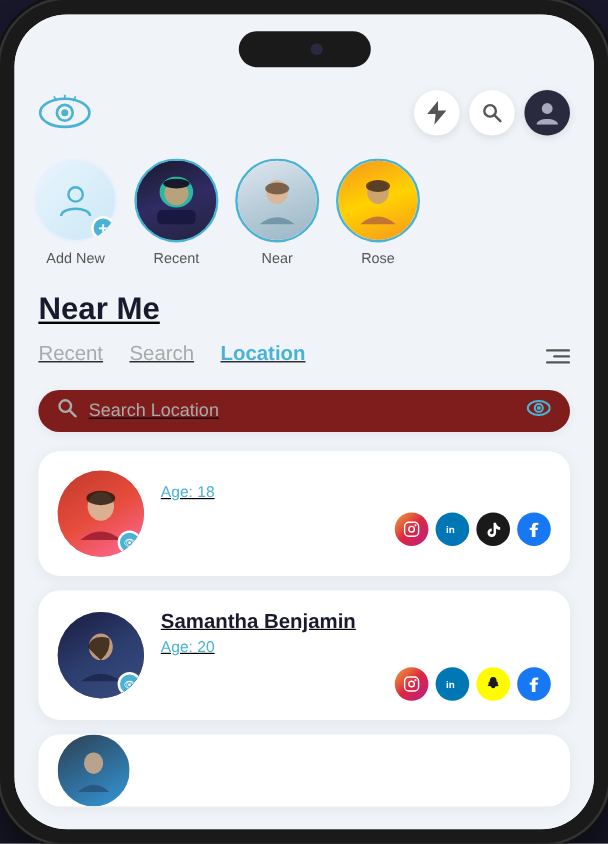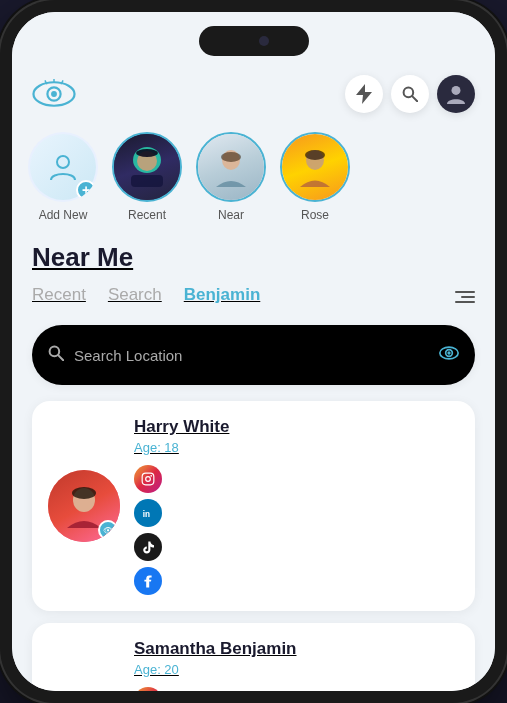--- a/index.html
+++ b/index.html
@@ -252,23 +252,23 @@
       border-radius: 2px;
     }
     .filter-line:nth-child(1) { width: 20px; }
     .filter-line:nth-child(2) { width: 14px; }
     .filter-line:nth-child(3) { width: 20px; }
 
     
     .search-bar {
       display: flex;
       align-items: center;
-      background: #000000;
+      background: #7f1d1d;
       border-radius: 30px;
-      padding: 20px 16px;
+      padding: 7px 16px;
       margin-bottom: 16px;
       box-shadow: 0 2px 10px rgba(0,0,0,0.06);
     }
 
     .search-icon-wrap {
       color: #aaa;
       font-size: 16px;
       margin-right: 10px;
     }
 
@@ -348,21 +348,20 @@
       font-size: 13px;
       color: #4ab3d3;
       font-weight: 500;
       margin-bottom: 10px;
     }
 
     .social-icons {
       display: flex;
       gap: 6px;
       justify-content: flex-end;
-      flex-direction: column;
     }
 
     .social-icon {
       width: 28px;
       height: 28px;
       border-radius: 50%;
       display: flex;
       align-items: center;
       justify-content: center;
       font-size: 13px;
@@ -508,21 +507,21 @@
 
       </div>
 
       <div class="near-me-section">
 
         <div class="near-me-title">Near Me</div>
 
         <div class="tabs-row">
           <span class="tab-item">Recent</span>
           <span class="tab-item">Search</span>
-          <span class="tab-item active">Benjamin</span>
+          <span class="tab-item active">Location</span>
 
           <div class="filter-btn sliders-icon">
             <div style="display:flex;align-items:center;gap:3px;">
               <div class="filter-line" style="width:20px;height:2px;background:#555;border-radius:2px;"></div>
             </div>
             <div style="display:flex;align-items:center;gap:3px;">
               <div class="filter-line" style="width:14px;height:2px;background:#555;border-radius:2px;margin-left:6px;"></div>
             </div>
             <div style="display:flex;align-items:center;gap:3px;">
               <div class="filter-line" style="width:20px;height:2px;background:#555;border-radius:2px;"></div>
@@ -552,21 +551,20 @@
             <div style="width:100%;height:100%;background:linear-gradient(150deg,#c0392b,#e74c3c,#ff6b9d);display:flex;align-items:center;justify-content:center;position:relative;">
               <svg width="38" height="44" viewBox="0 0 38 44">
                 <ellipse cx="19" cy="16" rx="11" ry="12" fill="rgba(220,180,150,0.95)"></ellipse>
                 <path d="M2,44 Q19,30 36,44" fill="rgba(160,30,50,0.9)"></path>
                 <ellipse cx="19" cy="9" rx="12" ry="6" fill="rgba(30,20,10,0.8)"></ellipse>
               </svg>
               <div class="avatar-badge">👁</div>
             </div>
           </div>
           <div class="person-info">
-            <div class="person-name">Harry White</div>
             <div class="person-age">Age: 18</div>
             <div class="social-icons">
               <div class="social-icon si-instagram">
                 <svg width="14" height="14" viewBox="0 0 24 24">
                   <rect x="2" y="2" width="20" height="20" rx="6" fill="none" stroke="white" stroke-width="2"></rect>
                   <circle cx="12" cy="12" r="4" fill="none" stroke="white" stroke-width="2"></circle>
                   <circle cx="17.5" cy="6.5" r="1.5" fill="white"></circle>
                 </svg>
               </div>
               <div class="social-icon si-linkedin">

